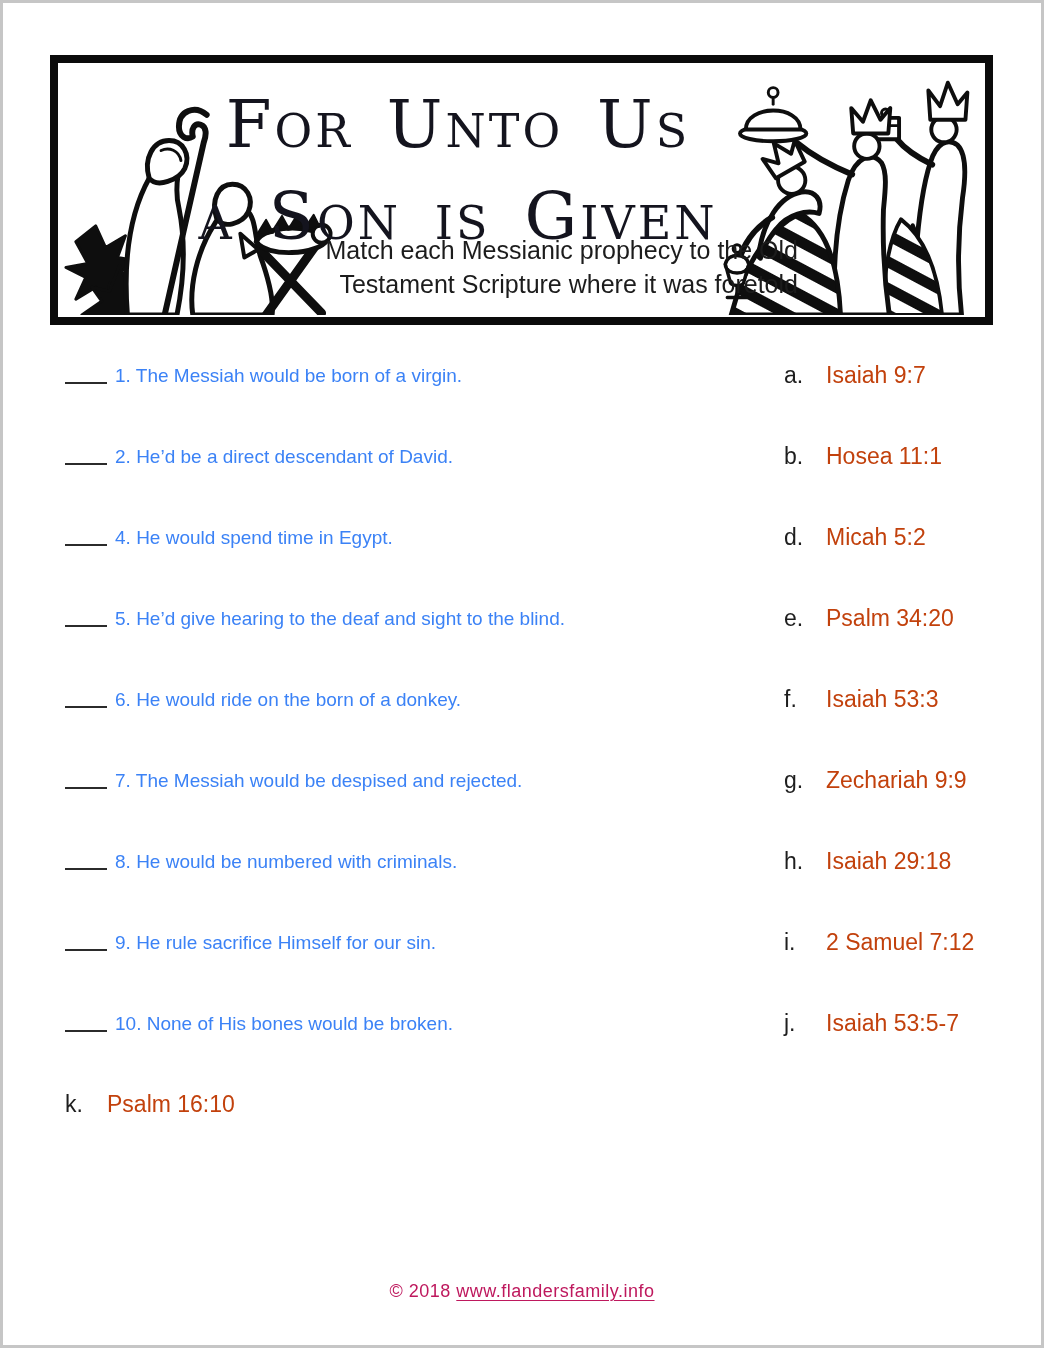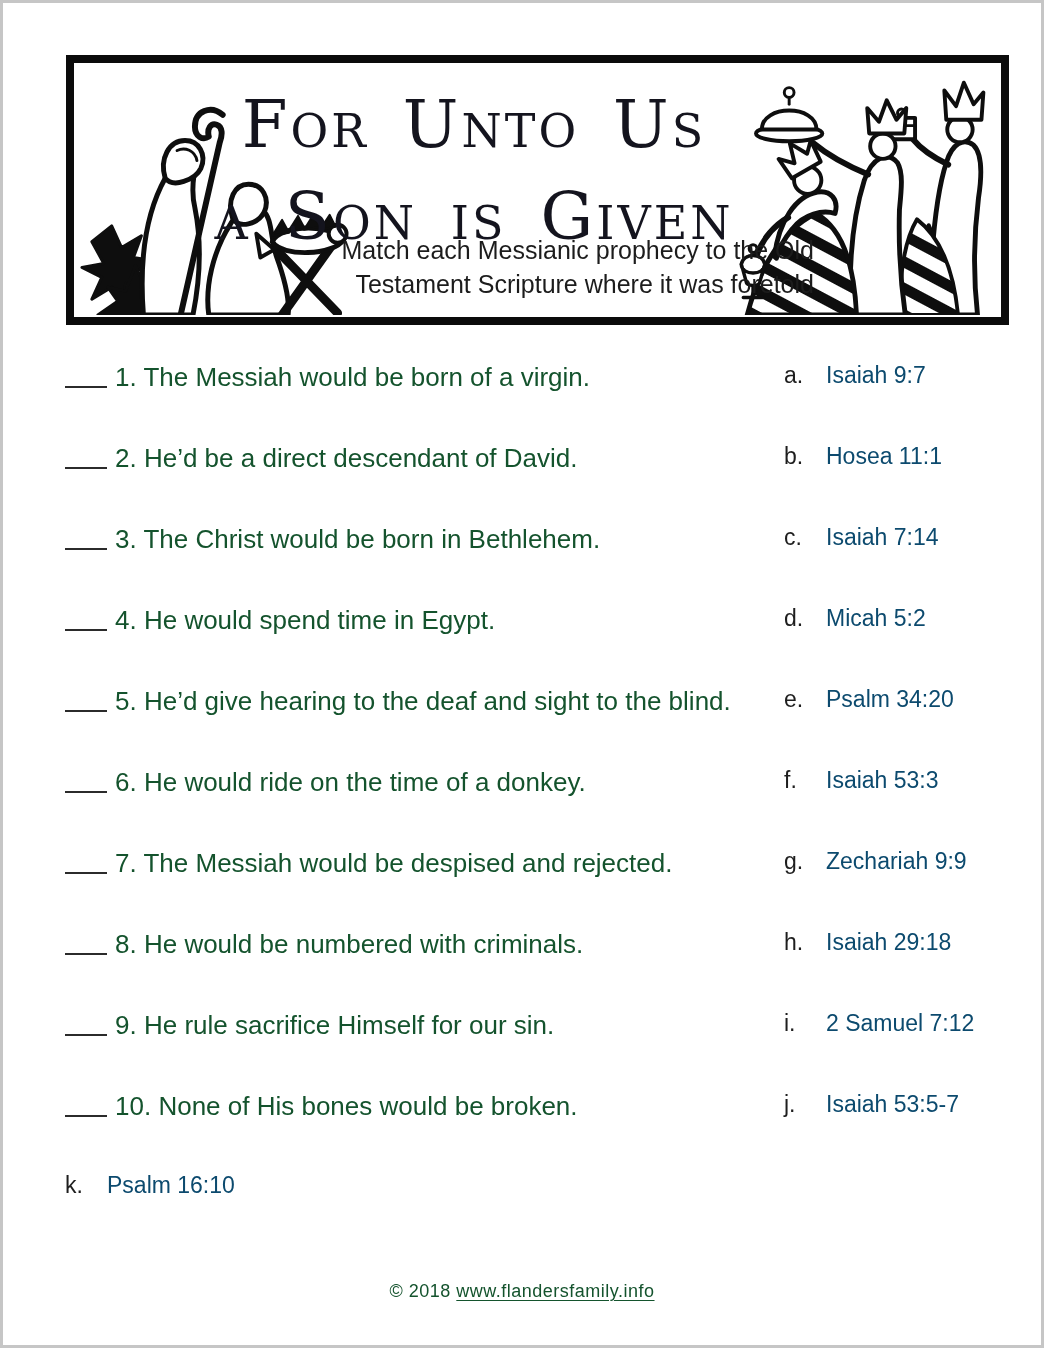--- a/index.html
+++ b/index.html
@@ -14,21 +14,20 @@
     overflow:hidden;
   }
 
   
   .header-box {
     position:absolute; left:47px; top:52px;
     width:943px; height:270px;
     border:8px solid #0b0b0b;
     box-sizing:border-box;
     background:#ffffff;
-    margin-left:16px;
   }
   .title {
     position:absolute; left:60px; top:16px; width:680px;
     text-align:center; z-index:3;
     font-family:"DejaVu Serif", serif;
     font-variant:small-caps;
     font-size:66px; line-height:92px;
     letter-spacing:3px; word-spacing:10px;
     color:#14141e;
   }
@@ -38,33 +37,33 @@
     font-size:25px; line-height:34px;
     color:#1c1c1c;
   }
   .art { position:absolute; z-index:2; }
   .art-left  { left:4px;  bottom:2px; width:300px; height:218px; }
   .art-right { right:2px; bottom:2px; width:295px; height:244px; }
 
   
   .rows { position:absolute; left:62px; top:352px; right:30px; }
   .row { display:flex; align-items:flex-start; height:81px; box-sizing:border-box; padding-top:7px; }
-  .q { width:719px; font-size:26px; color:#14532d; }
+  .q { width:719px; font-size:19px; color:#3b82f6; }
   .blank {
     display:inline-block; width:42px; height:20px;
     border-bottom:2.5px solid #2b2b2b;
     margin-right:8px; vertical-align:-2px;
   }
   .letter { width:42px; font-size:23px; color:#1e1e1e; }
-  .ref { font-size:23px; color:#0c4a6e; white-space:nowrap; }
+  .ref { font-size:23px; color:#c2410c; white-space:nowrap; }
 
   
   .footer {
     position:absolute; left:0; right:0; top:1278px;
-    text-align:center; font-size:18px; color:#14532d;
+    text-align:center; font-size:18px; color:#be185d;
     letter-spacing:0.5px;
   }
   .footer .link { text-decoration:underline; text-underline-offset:3px; cursor:pointer; }
 </style>
 </head>
 <body>
 
 <div class="page">
 
   <div class="header-box">
@@ -143,40 +142,35 @@
       <div class="letter">a.</div>
       <div class="ref">Isaiah 9:7</div>
     </div>
 
     <div class="row">
       <div class="q"><span class="blank"></span><span>2.</span> <span>He’d be a direct descendant of David.</span></div>
       <div class="letter">b.</div>
       <div class="ref">Hosea 11:1</div>
     </div>
 
-    <div class="row">
-      <div class="q"><span class="blank"></span><span>3.</span> <span>The Christ would be born in Bethlehem.</span></div>
-      <div class="letter">c.</div>
-      <div class="ref">Isaiah 7:14</div>
-    </div>
 
     <div class="row">
       <div class="q"><span class="blank"></span><span>4.</span> <span>He would spend time in Egypt.</span></div>
       <div class="letter">d.</div>
       <div class="ref">Micah 5:2</div>
     </div>
 
     <div class="row">
       <div class="q"><span class="blank"></span><span>5.</span> <span>He’d give hearing to the deaf and sight to the blind.</span></div>
       <div class="letter">e.</div>
       <div class="ref">Psalm 34:20</div>
     </div>
 
     <div class="row">
-      <div class="q"><span class="blank"></span><span>6.</span> <span>He would ride on the time of a donkey.</span></div>
+      <div class="q"><span class="blank"></span><span>6.</span> <span>He would ride on the born of a donkey.</span></div>
       <div class="letter">f.</div>
       <div class="ref">Isaiah 53:3</div>
     </div>
 
     <div class="row">
       <div class="q"><span class="blank"></span><span>7.</span> <span>The Messiah would be despised and rejected.</span></div>
       <div class="letter">g.</div>
       <div class="ref">Zechariah 9:9</div>
     </div>
 

